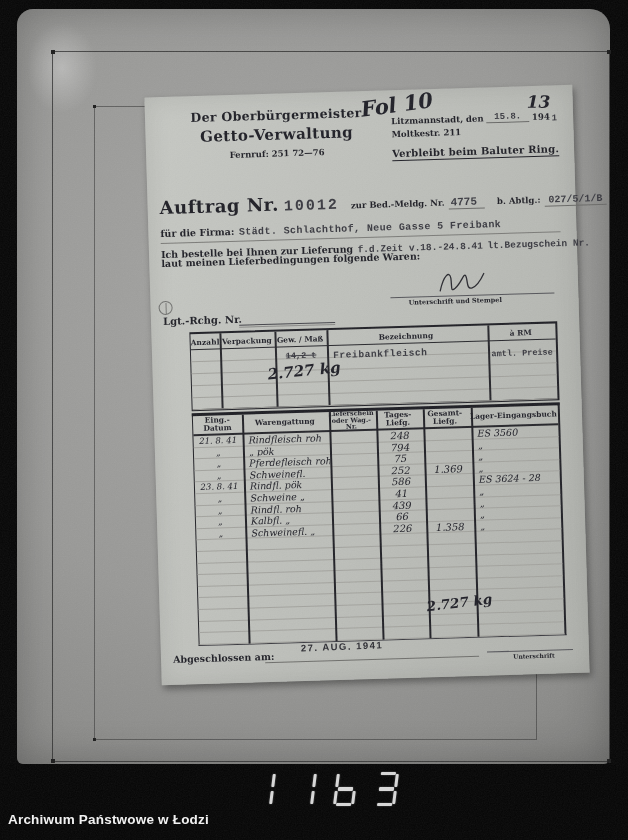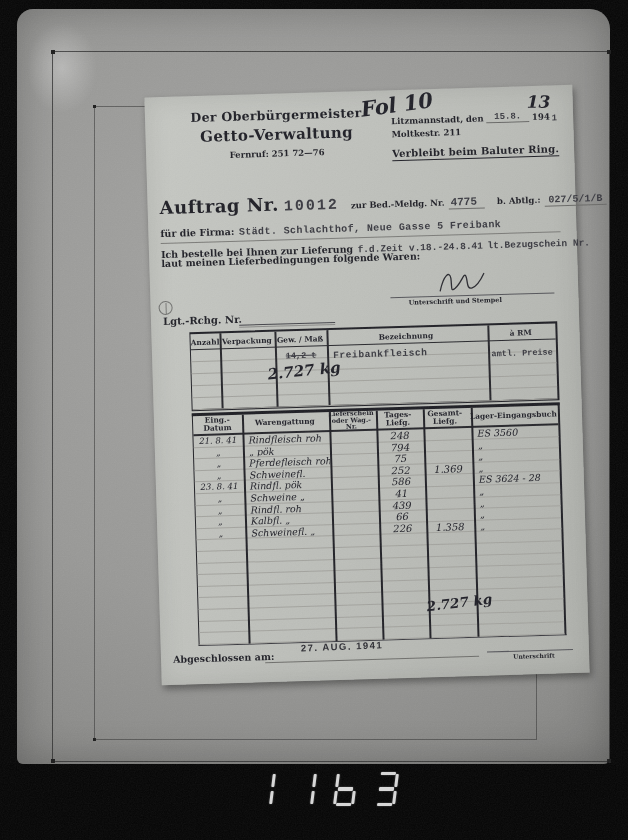--- a/index.html
+++ b/index.html
@@ -413,20 +413,21 @@
         </div>
         <div class="sseg-digit">
           <div class="seg seg-a"></div>
           <div class="seg seg-b"></div>
           <div class="seg seg-c"></div>
           <div class="seg seg-d"></div>
           <div class="seg seg-g"></div>
         </div>
       </div>
   </div>
+  <div class="archive-label">Archiwum Państwowe w Łodzi</div>
 
   <svg class="grain">
     <filter id="grainf">
       <feTurbulence type="fractalNoise" baseFrequency="0.85" numOctaves="2" stitchTiles="stitch"></feTurbulence>
       <feColorMatrix type="saturate" values="0"></feColorMatrix>
       <feComponentTransfer>
           <feFuncA type="linear" slope="0.16"></feFuncA>
         </feComponentTransfer>
     </filter>
     <rect width="100%" height="100%" filter="url(#grainf)"></rect>

